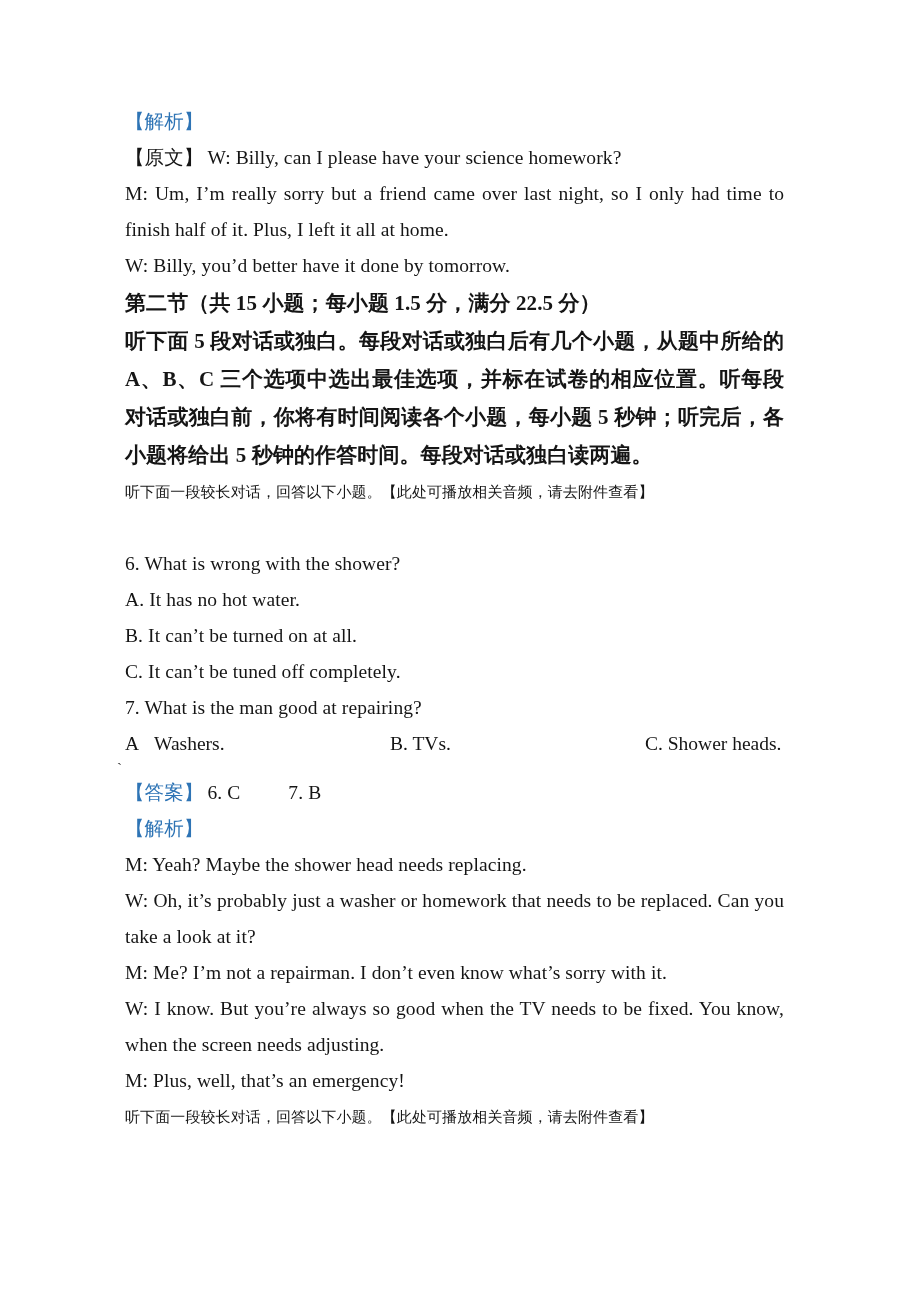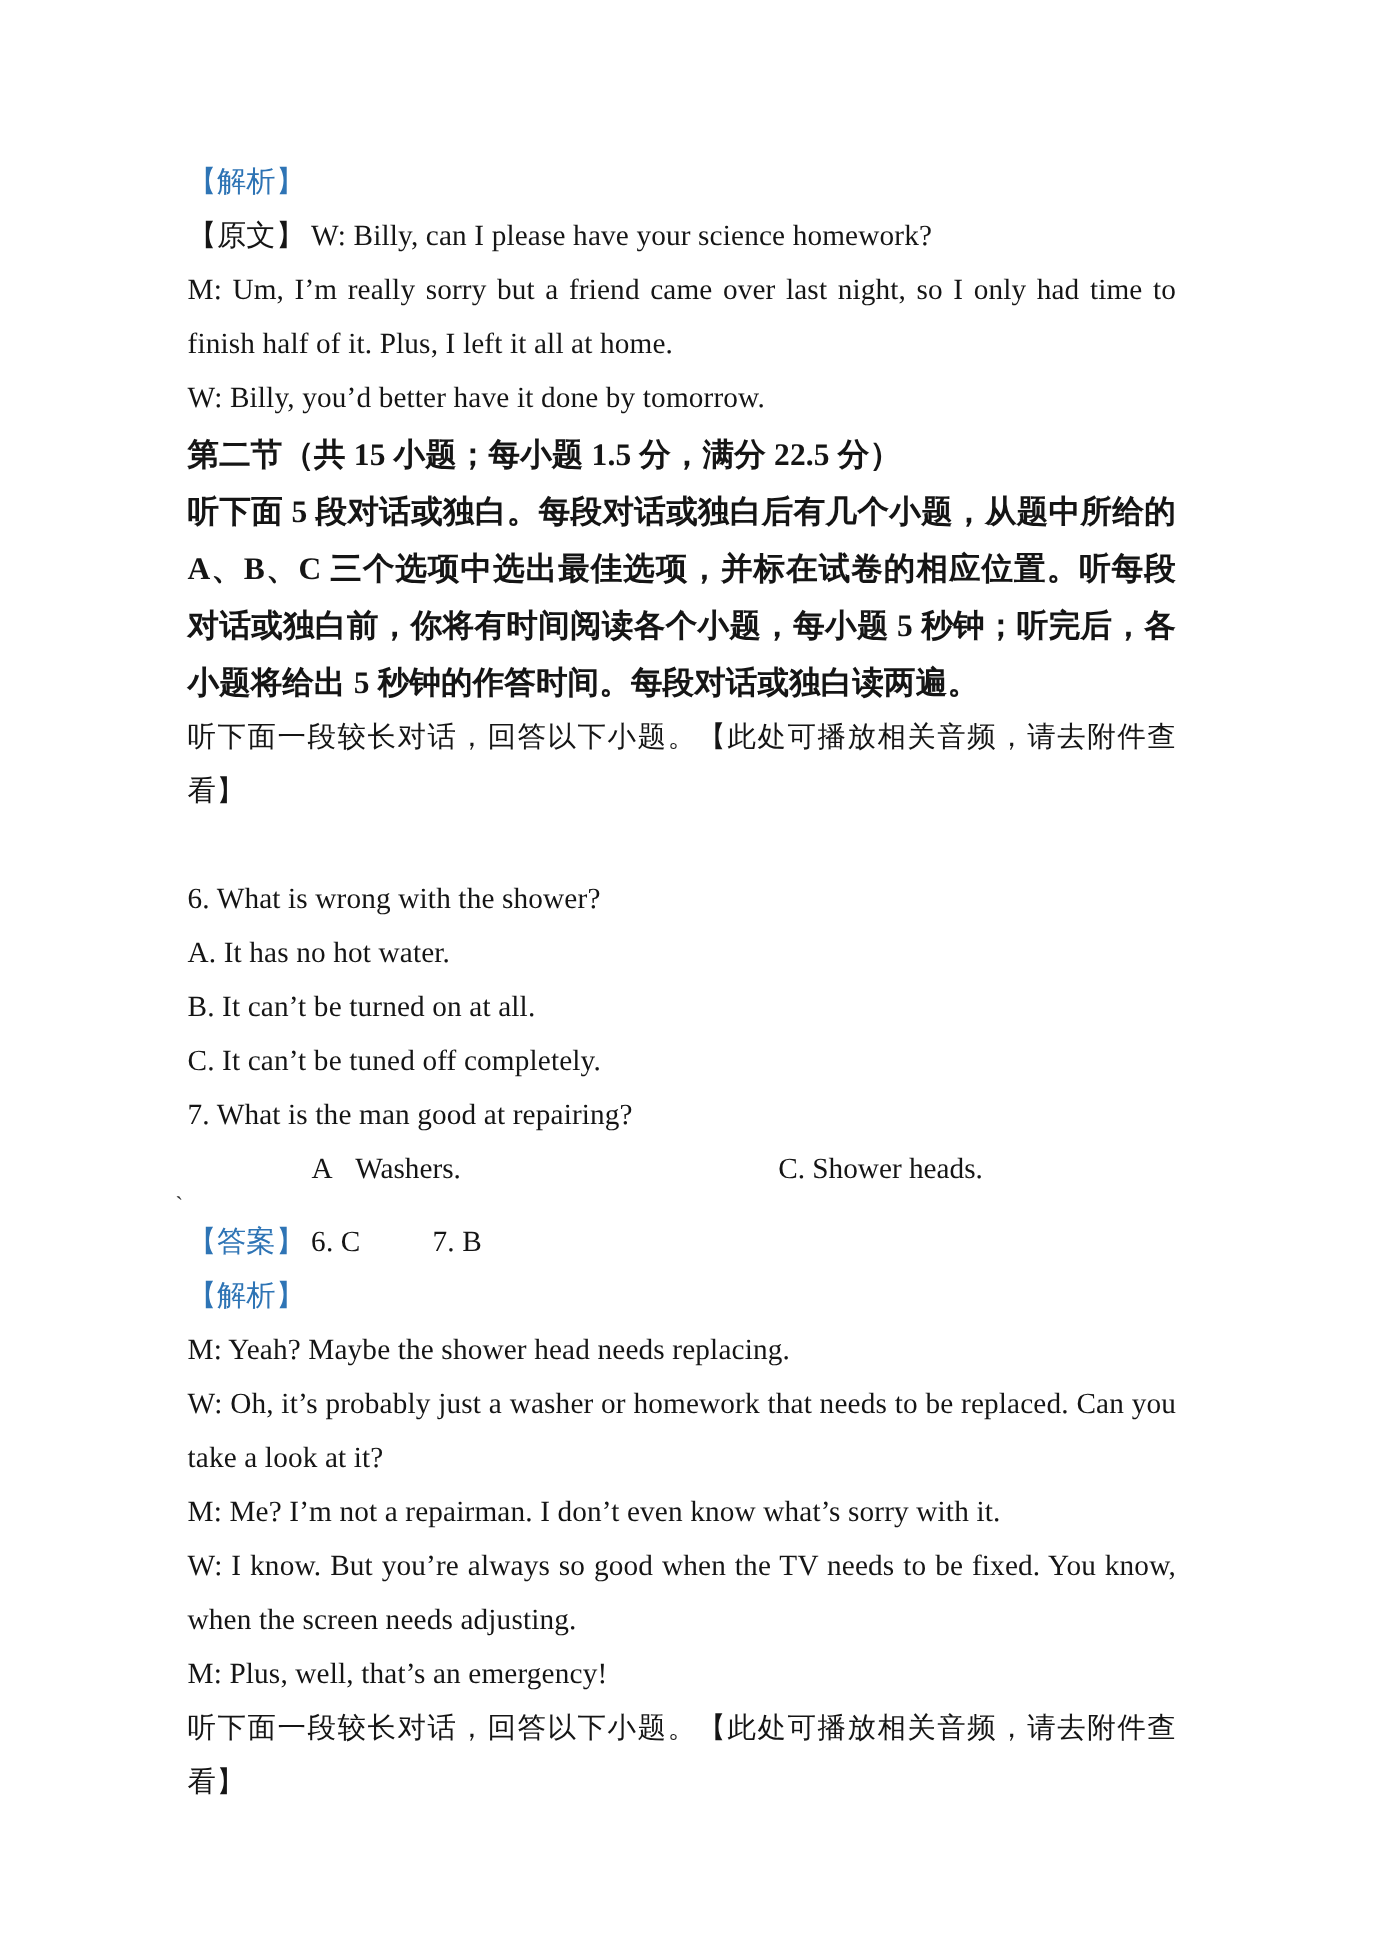--- a/index.html
+++ b/index.html
@@ -22,36 +22,35 @@
     background: #ffffff;
   }
   p.line {
     margin: 0;
     font-size: 19.5px;
     line-height: 36px;
     text-align: justify;
     letter-spacing: 0.1px;
   }
   p.cn {
-    font-size: 19px;
+    font-size: 15px;
   }
   p.cn-bold {
     font-weight: bold;
     font-size: 21px;
     line-height: 38px;
   }
   .blue { color: #2E74B5; }
   .bracket-label { margin-right: 4px; }
   .spacer-36 { height: 36px; }
   .options-row {
     display: flex;
     margin: 0;
     font-size: 19.5px;
     line-height: 36px;
-    text-align: center;
   }
   .opt-col-a { width: 265px; }
   .opt-col-b { width: 255px; }
   .opt-col-c { flex: 1; }
   .opt-a-gap { margin-right: 15px; }
   .stray-mark {
     margin: 0 0 0 -8px;
     font-size: 15px;
     line-height: 13px;
     height: 13px;
@@ -83,20 +82,21 @@
 
   <p class="line">6. What is wrong with the shower?</p>
   <p class="line">A. It has no hot water.</p>
   <p class="line">B. It can’t be turned on at all.</p>
   <p class="line">C. It can’t be tuned off completely.</p>
 
   <p class="line">7. What is the man good at repairing?</p>
 
   <div class="options-row">
     <span class="opt-col-a"><span class="opt-a-gap">A</span><span>Washers.</span></span>
+    <span class="opt-col-b">B. TVs.</span>
     <span class="opt-col-c">C. Shower heads.</span>
   </div>
 
   <p class="stray-mark">`</p>
 
   <p class="line"><span class="blue">【答案】</span><span class="answer-num">6. C</span><span class="answer-num-2">7. B</span></p>
 
   <p class="line"><span class="blue bracket-label">【解析】</span></p>
 
 

